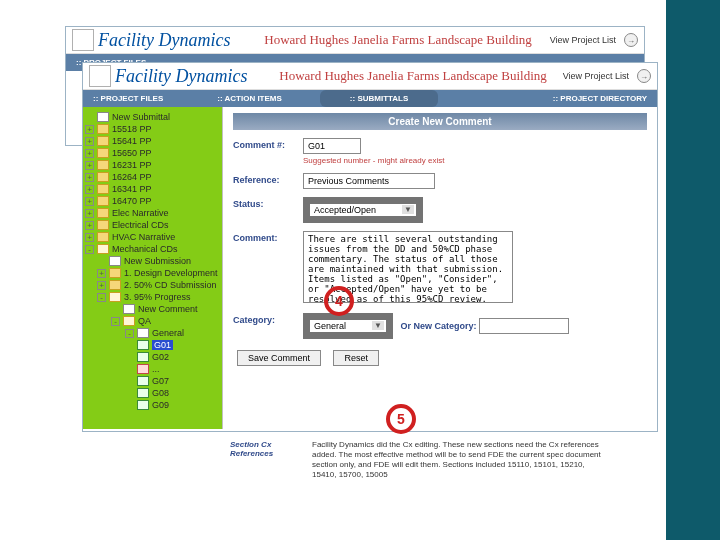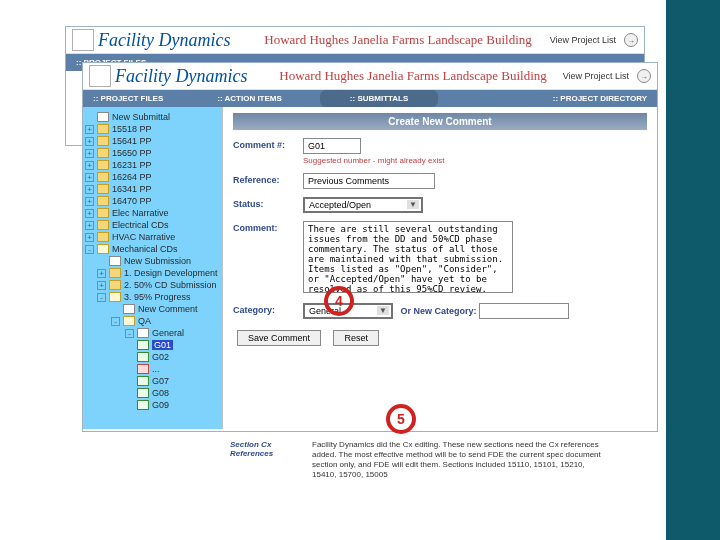--- a/index.html
+++ b/index.html
@@ -19,21 +19,21 @@
   .arrow-btn { width: 14px; height: 14px; background: #f0f0f0; border: 1px solid #888; border-radius: 7px; display: inline-flex; align-items: center; justify-content: center; font-size: 8px; color: #555; margin-left: 4px; }
 
   .tabbar { display: flex; background: #5b7fa6; color: #fff; font-size: 8px; font-weight: bold; }
   .tabbar .tab { padding: 4px 10px; cursor: pointer; }
   .tabbar .tab.narrow { flex: 0 0 auto; padding-right: 14px; }
   .tabbar .tab.mid { flex: 0 0 auto; padding-left: 40px; padding-right: 38px; }
   .tabbar .tab.mid2 { flex: 0 0 auto; padding-left: 30px; padding-right: 30px; background: #4c6b8c; border-radius: 6px; }
   .tabbar .tab.wide { margin-left: auto; padding-left: 40px; }
 
   .body-area { display: flex; height: calc(100% - 46px); }
-  .tree-col { width: 140px; border-right: 1px solid #c0c0c0; padding: 4px 2px 4px 0; font-size: 9px; overflow: hidden; background: #7dd3fc; color: #2a2a2a; }
+  .tree-col { width: 140px; border-right: 1px solid #c0c0c0; padding: 4px 2px 4px 0; font-size: 9px; overflow: hidden; background: #84cc16; color: #2a2a2a; }
   .tree { list-style: none; }
   .tree li { white-space: nowrap; padding: 1px 0 1px 2px; display: flex; align-items: center; gap: 3px; }
   .exp { width: 9px; height: 9px; border: 1px solid #888; font-size: 8px; line-height: 7px; text-align: center; color: #555; flex: 0 0 auto; }
   .exp.blank { border: none; width: 9px; }
   .ico { width: 12px; height: 10px; flex: 0 0 auto; }
   .ico.folder { background: #f5d77a; border: 1px solid #c8a020; }
   .ico.folder-open { background: #fff6d6; border: 1px solid #c8a020; }
   .ico.file { background: #fff; border: 1px solid #888; }
   .ico.file-green { background: #eaffea; border: 1px solid #3a8a3a; }
   .ico.file-red { background: #ffdcdc; border: 1px solid #c04848; }
@@ -44,21 +44,21 @@
 
   .content-col { flex: 1; padding: 6px 10px 10px 10px; overflow: hidden; }
   .form-title-bar { background: linear-gradient(#6e88a6,#9aabc2); color: #fff; font-size: 10px; font-weight: bold; text-align: center; padding: 3px 0; margin-bottom: 8px; }
   .form-row { display: flex; align-items: flex-start; margin-bottom: 8px; font-size: 9px; }
   .form-row .label { width: 70px; color: #304a8a; font-weight: bold; padding-top: 2px; }
   .form-row .control { flex: 1; }
   .text-input { border: 1px solid #888; padding: 2px 4px; font-size: 9px; }
   .text-input.small { width: 58px; }
   .text-input.med { width: 132px; }
   .text-input.wide { width: 210px; height: 72px; font-family: monospace; font-size: 9px; resize: none; overflow-y: scroll; }
-  .select-ctl { border: 2px solid #737373; padding: 1px 16px 1px 4px; font-size: 9px; background: #fff; position: relative; display: inline-block; width: 120px; }
+  .select-ctl { border: 7px solid #737373; padding: 1px 16px 1px 4px; font-size: 9px; background: #fff; position: relative; display: inline-block; width: 120px; }
   .select-ctl::after { content: "▼"; position: absolute; right: 2px; top: 1px; font-size: 8px; color: #555; background: #e0e0e0; padding: 0 2px; }
   .hint { color: #c04040; font-size: 8px; margin-top: 2px; }
   .inline-lbl { color: #304a8a; font-weight: bold; font-size: 9px; }
   .btn-row { text-align: left; margin-top: 4px; }
   .btn { display: inline-block; background: #f0f0f0; border: 1px solid #888; padding: 2px 10px; font-size: 9px; margin: 0 4px; cursor: pointer; }
   
   .marker { position: absolute; width: 30px; height: 30px; border: 4px solid #d02020; border-radius: 50%; display: flex; align-items: center; justify-content: center; color: #d02020; font-weight: bold; font-size: 14px; background: rgba(255,255,255,0); z-index: 50; }
   .marker.m4 { left: 324px; top: 286px; }
   .marker.m5 { left: 386px; top: 404px; }
 

